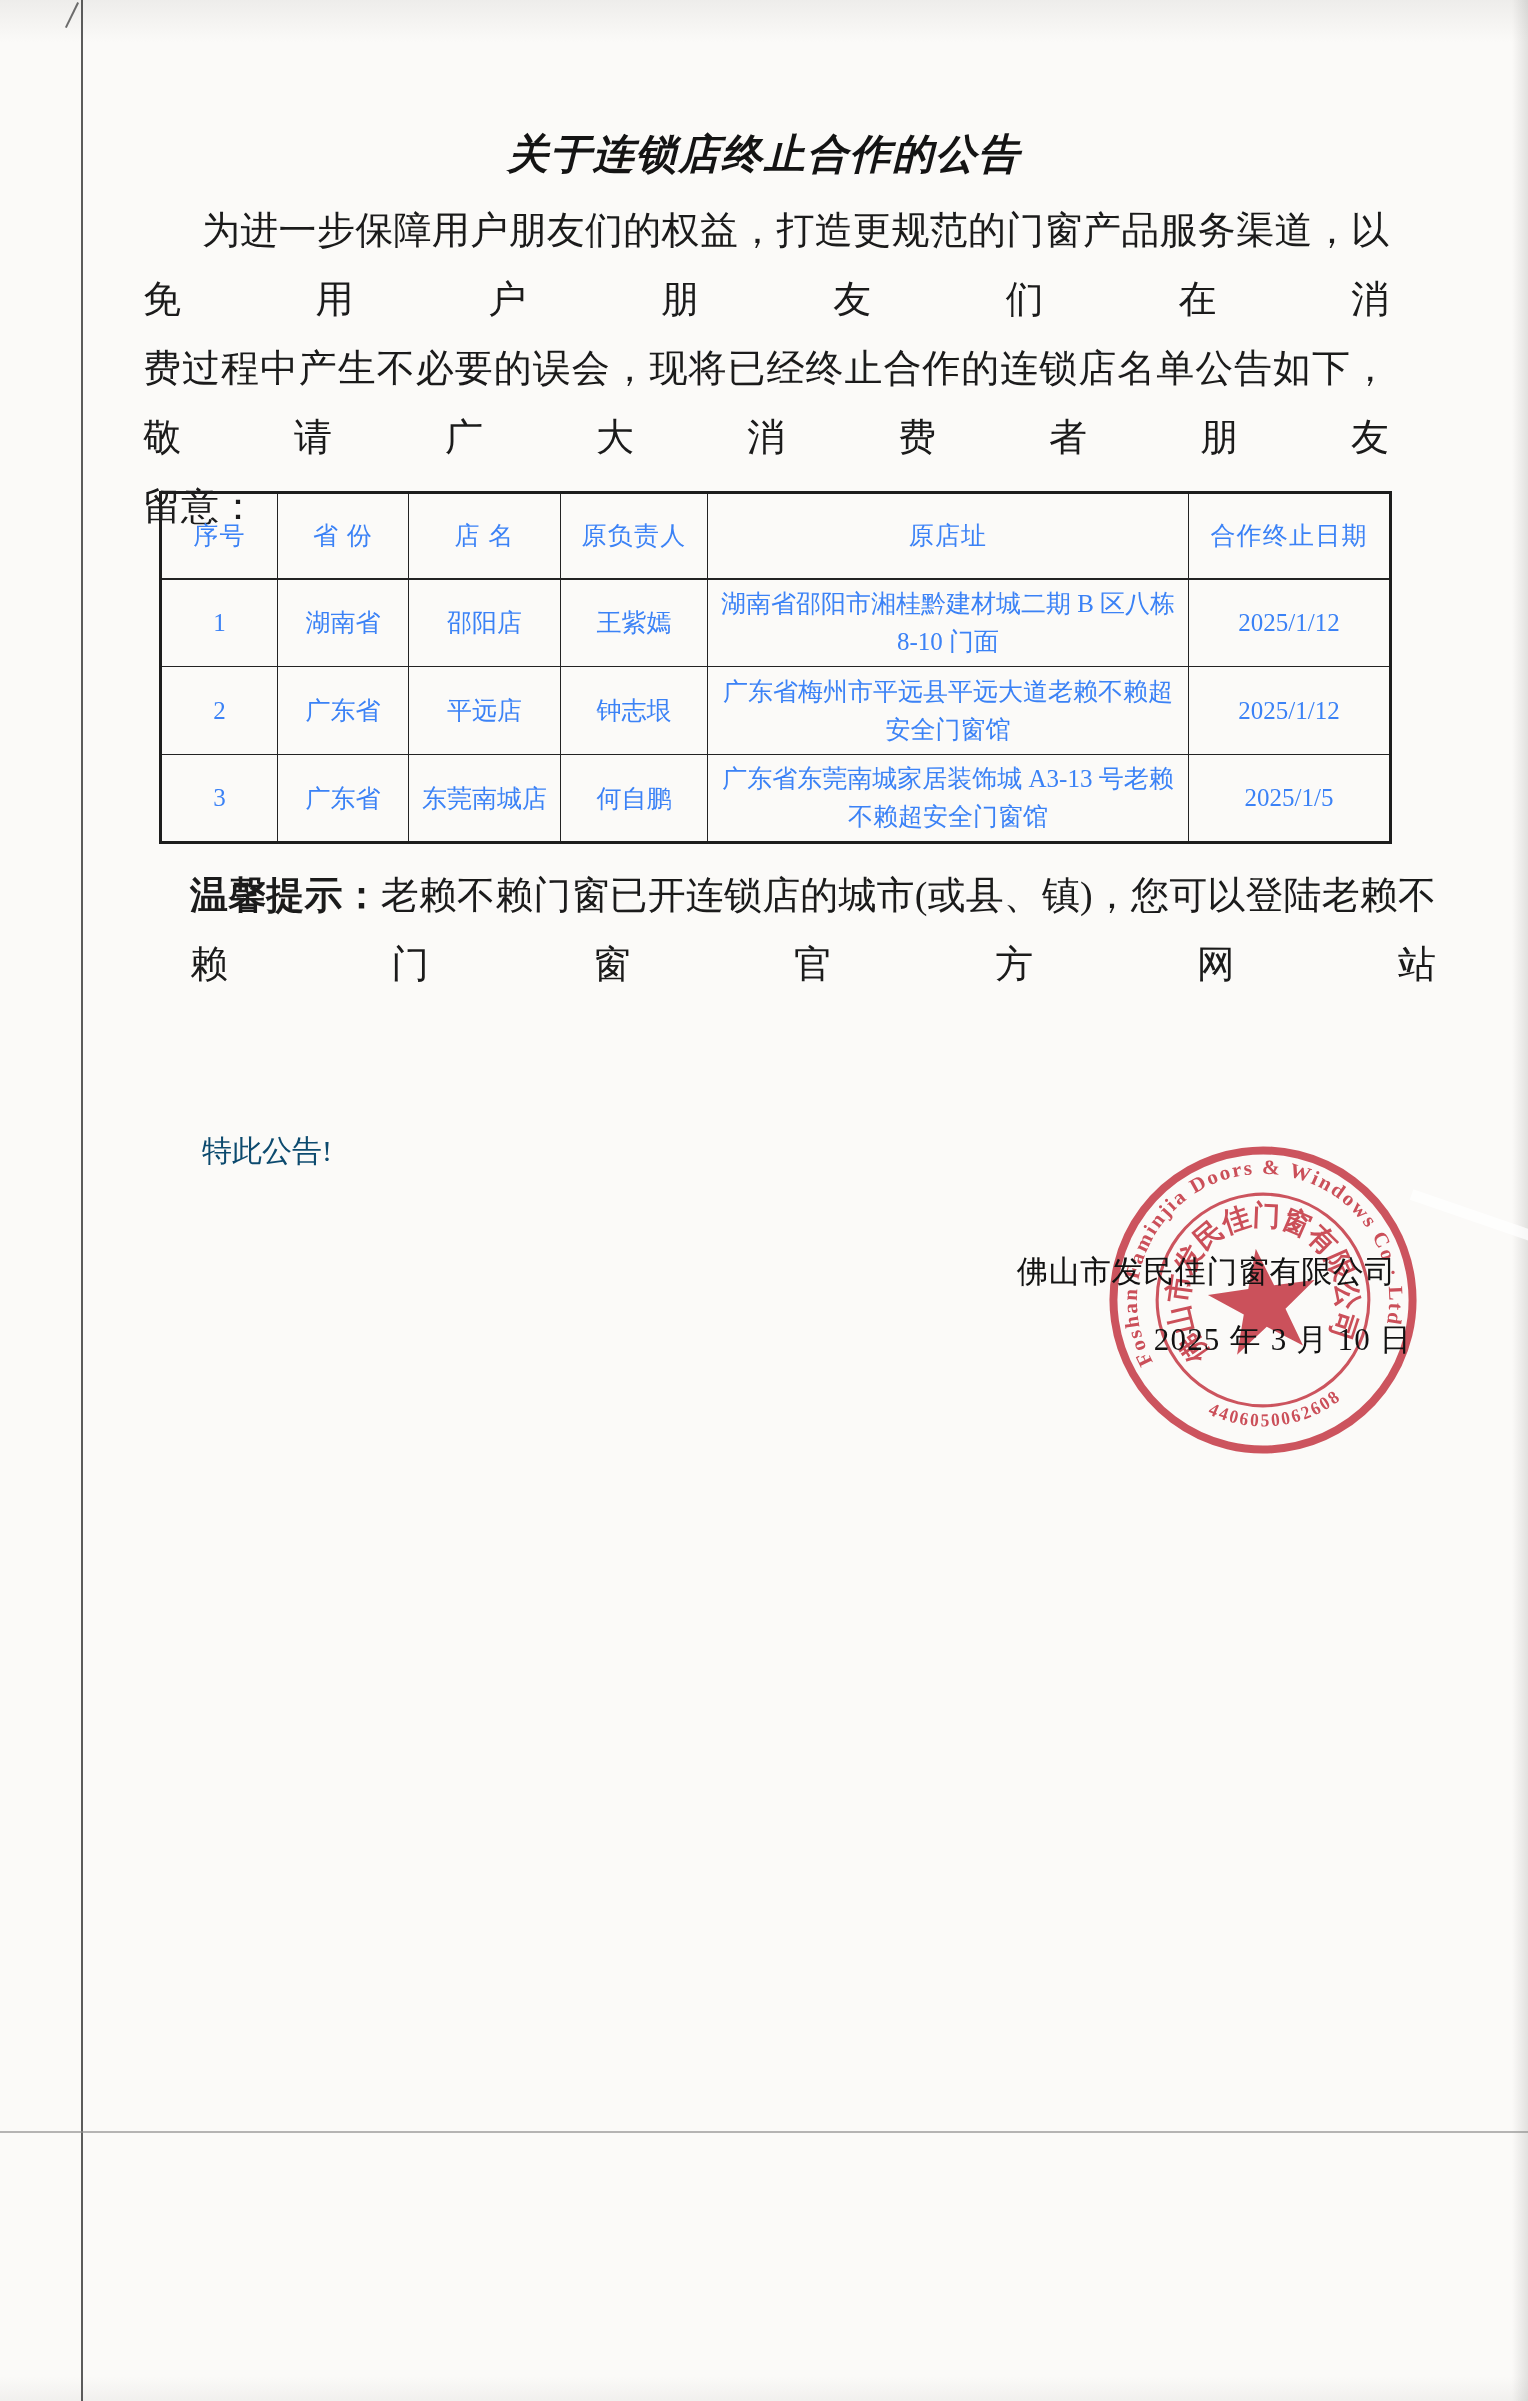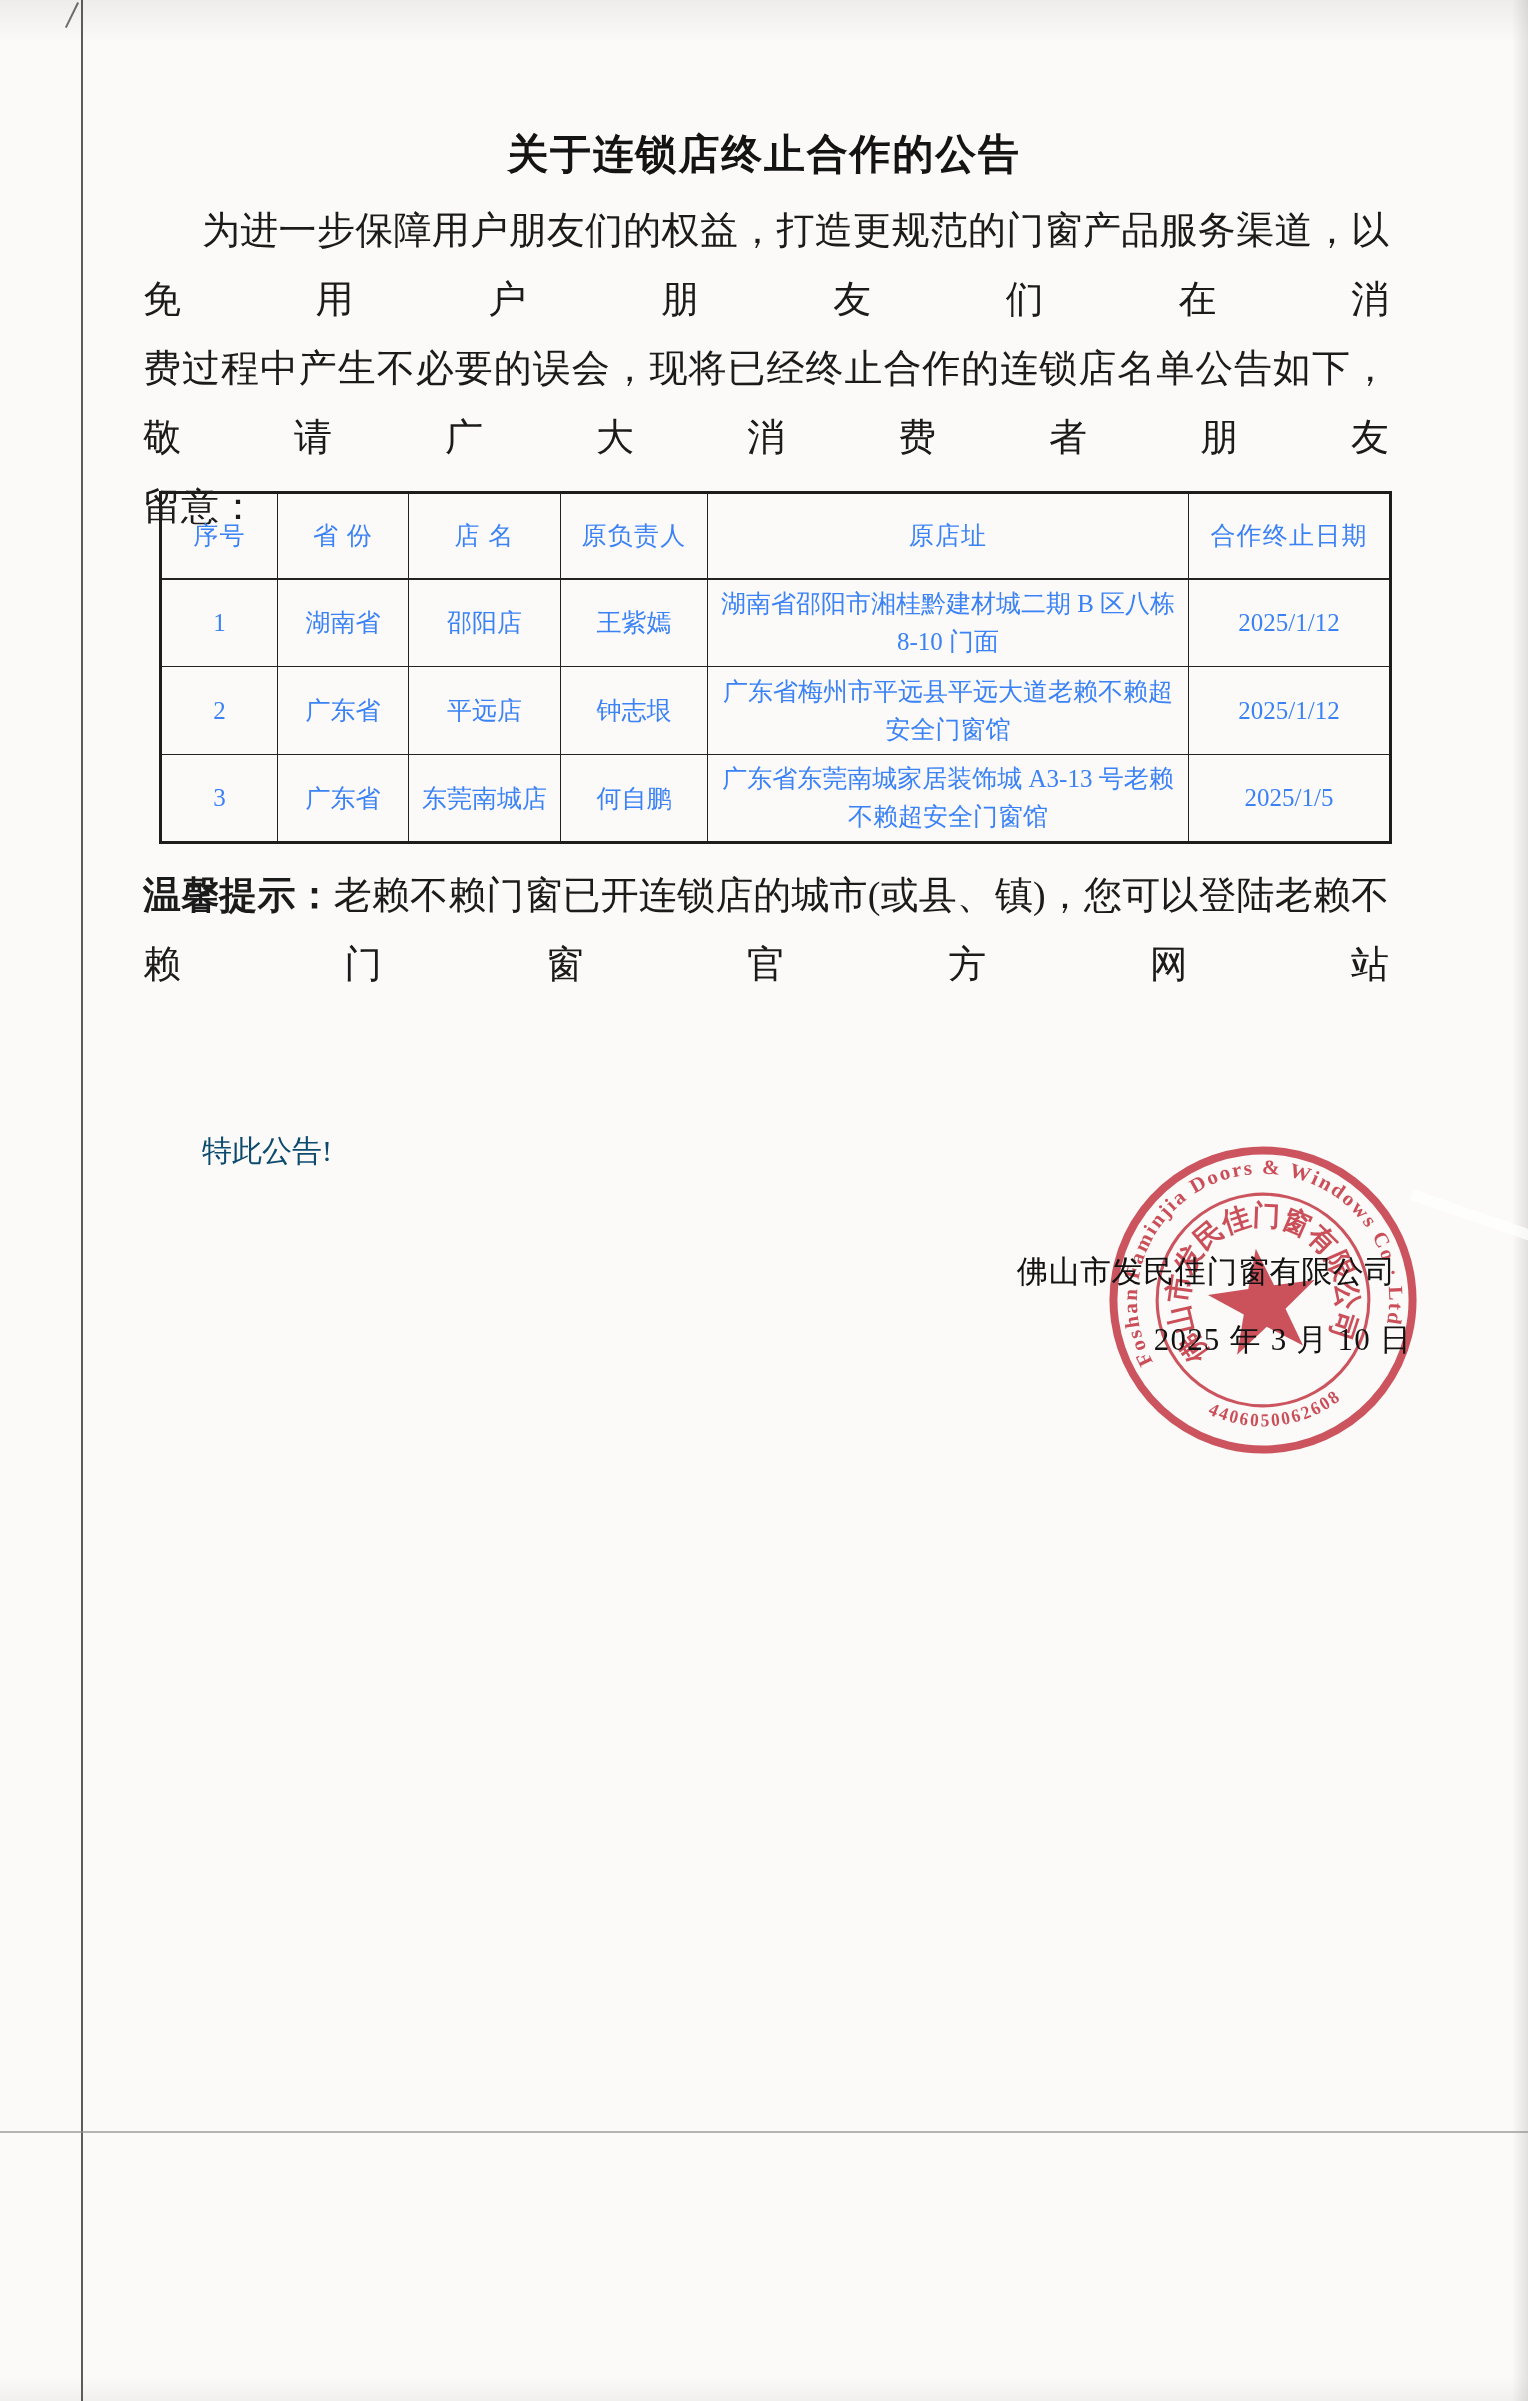--- a/index.html
+++ b/index.html
@@ -24,28 +24,28 @@
     background:linear-gradient(to top,rgba(120,120,118,0.08),rgba(120,120,118,0));}
 
   
   .scan-vline{position:absolute;left:81px;top:0;width:1.8px;height:2401px;background:#3f3f3f;opacity:.85;}
   .scan-vline-hook{position:absolute;left:71px;top:1.2px;width:1.8px;height:28px;background:#4a4a4a;transform:rotate(26deg);opacity:.8;}
   .scan-hline{position:absolute;left:0;top:2131px;width:1528px;height:1.8px;background:#8f8f8d;opacity:.65;}
   .crease{position:absolute;left:1408px;top:1210px;width:129px;height:11px;background:rgba(255,255,255,0.72);transform:rotate(19deg);}
 
   .title{
     position:absolute;left:0;top:127px;width:1528px;
-    text-align:center;font-size:41px;font-weight:700;letter-spacing:1.8px;color:#141414;
+    text-align:center;font-size:41px;font-weight:700;letter-spacing:1.8px;color:#141414;font-style:italic;
   }
   .para{
     position:absolute;left:143px;width:1246px;
     font-size:38px;line-height:69px;color:#1b1b1b;
   }
   .intro{top:196px;}
-  .notice{top:861px;}
+  .notice{top:861px;margin-left:47px;}
   .jline{display:block;text-align:justify;text-align-last:justify;}
   .jline.first{text-indent:59px;}
   .jline.last{text-align:justify;text-align-last:left;}
   .b{font-weight:700;}
 
   table.term{
     position:absolute;left:159px;top:491px;
     width:1229px;border-collapse:collapse;table-layout:fixed;
     font-size:25px;color:#3b82f6;
   }

